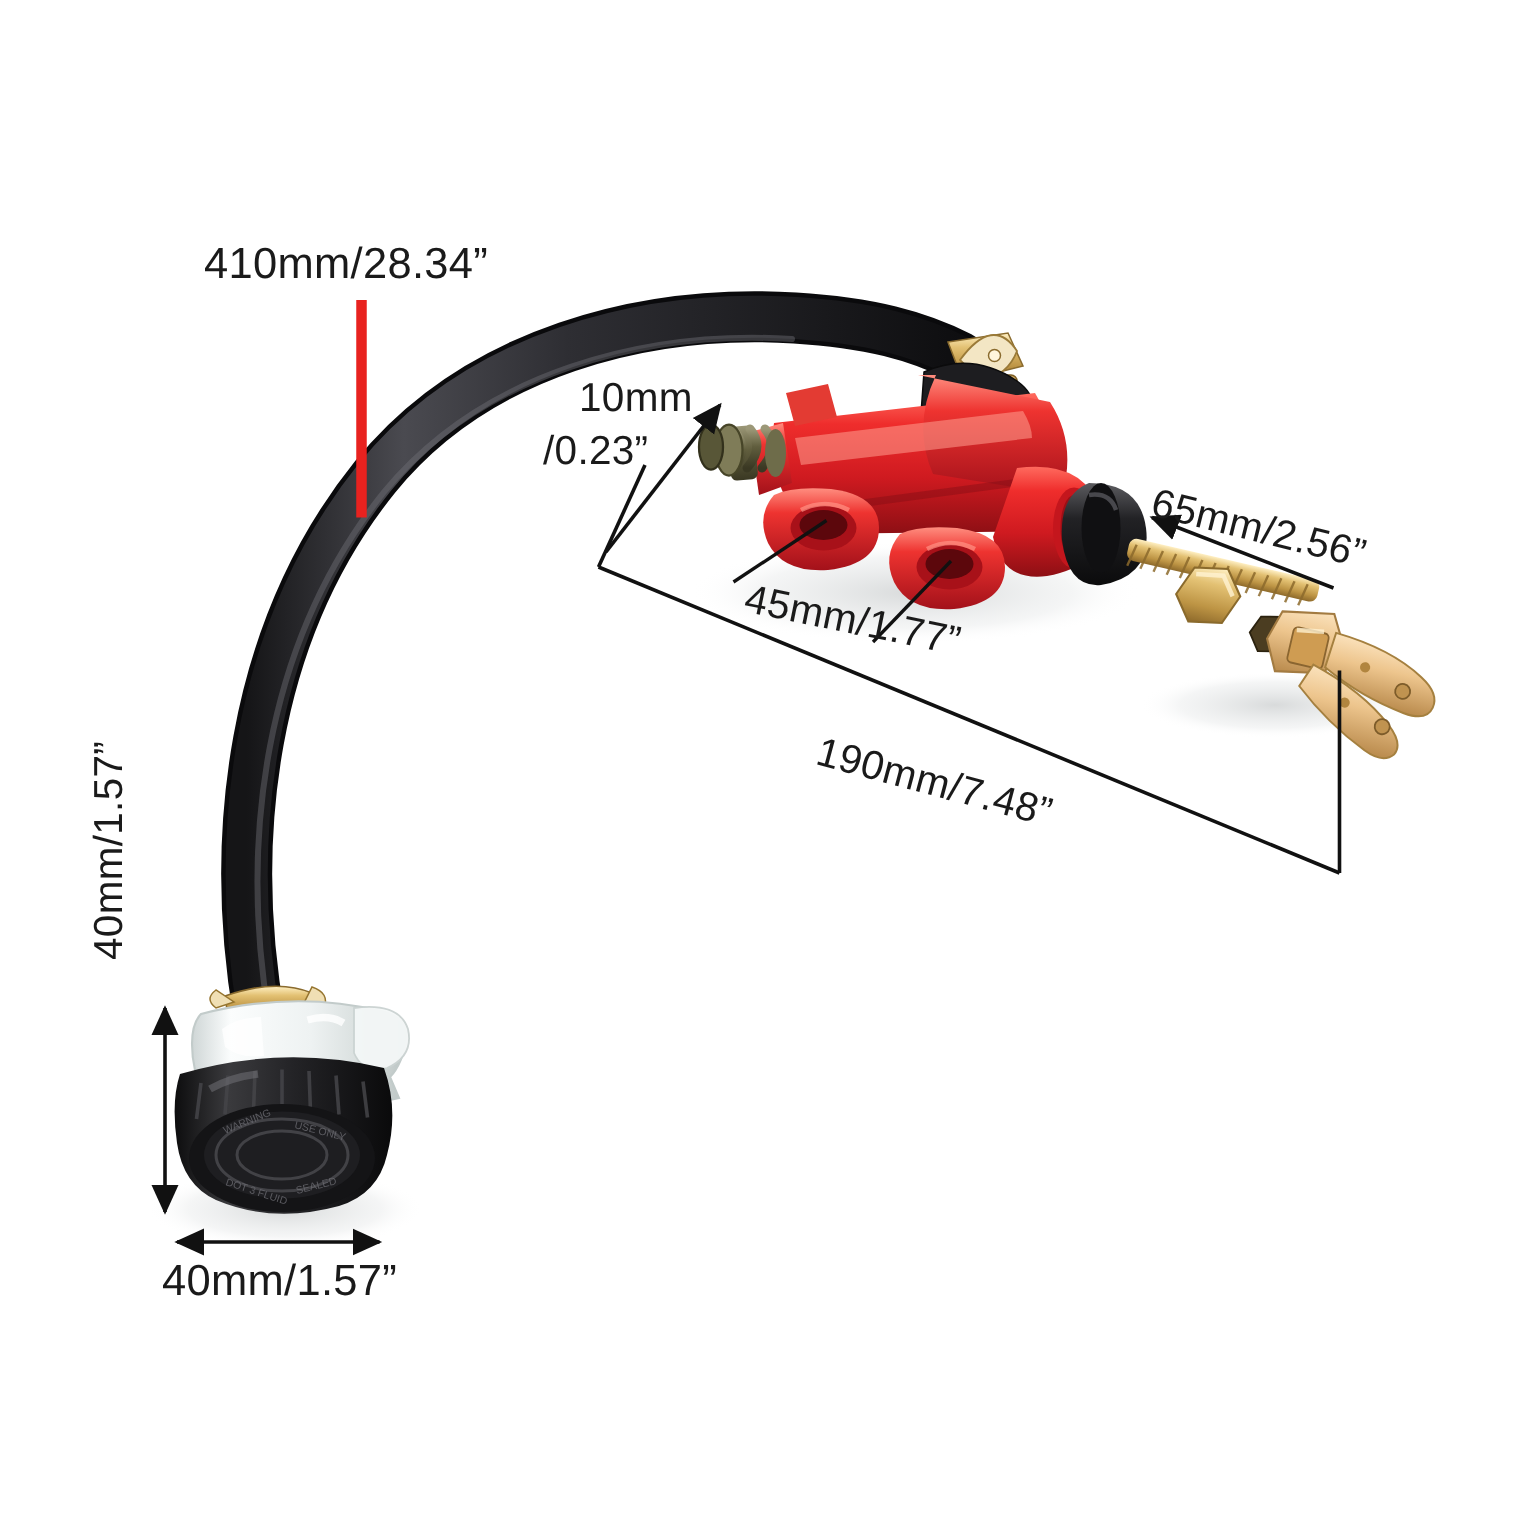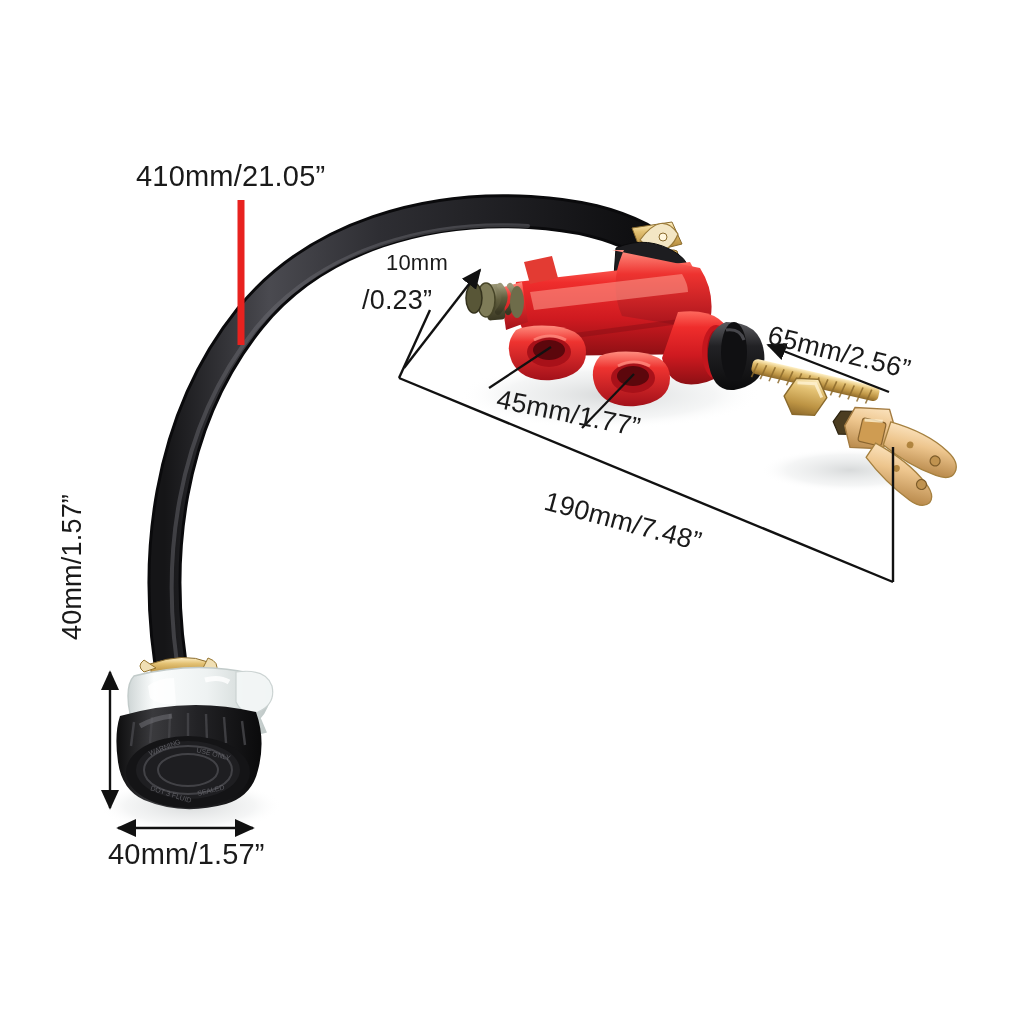--- a/index.html
+++ b/index.html
@@ -4,21 +4,21 @@
 <style>
   html,body{margin:0;padding:0;background:#fff;}
   body{width:1024px;height:1024px;overflow:hidden;
        font-family:"Liberation Sans","DejaVu Sans",sans-serif;}
   #stage{position:relative;width:1024px;height:1024px;background:#ffffff;}
   svg#art{position:absolute;left:0;top:0;width:1024px;height:1024px;}
   .dimlabel{position:absolute;white-space:nowrap;color:#1a1a1a;
             font-family:"Liberation Sans","DejaVu Sans",sans-serif;
             font-weight:400;letter-spacing:.2px;}
   #lbl-hose{left:136px;top:160px;font-size:29px;}
-  #lbl-push-a{left:386px;top:250px;font-size:22px;}
+  #lbl-push-a{left:386px;top:250px;font-size:27px;}
   #lbl-push-b{left:362px;top:285px;font-size:27px;}
   #lbl-mount{left:500px;top:384px;font-size:27px;transform:rotate(11.5deg);transform-origin:0 0;}
   #lbl-total{left:549px;top:486px;font-size:27px;transform:rotate(15deg);transform-origin:0 0;}
   #lbl-rod{left:772px;top:320px;font-size:27px;transform:rotate(14deg);transform-origin:0 0;}
   #lbl-res-h{left:57px;top:640px;font-size:27px;transform:rotate(-90deg);transform-origin:0 0;}
   #lbl-res-w{left:108px;top:838px;font-size:29px;}
 </style>
 </head>
 <body>
 
@@ -290,21 +290,21 @@
 
     <g>
       <line x1="110" y1="672" x2="110" y2="808" stroke="#111" stroke-width="2.4" marker-start="url(#arrStart)" marker-end="url(#arrEnd)"></line>
     </g>
 
     <g>
       <line x1="118" y1="828" x2="253" y2="828" stroke="#111" stroke-width="2.4" marker-start="url(#arrStart)" marker-end="url(#arrEnd)"></line>
     </g>
   </svg>
 
-  <div class="dimlabel" id="lbl-hose">410mm/21.05”</div>
+  <div class="dimlabel" id="lbl-hose">410mm/28.34”</div>
 
   <div class="dimlabel" id="lbl-push-a">10mm</div>
 
   <div class="dimlabel" id="lbl-push-b">/0.23”</div>
 
   <div class="dimlabel" id="lbl-mount">45mm/1.77”</div>
 
   <div class="dimlabel" id="lbl-total">190mm/7.48”</div>
 
   <div class="dimlabel" id="lbl-rod">65mm/2.56”</div>

